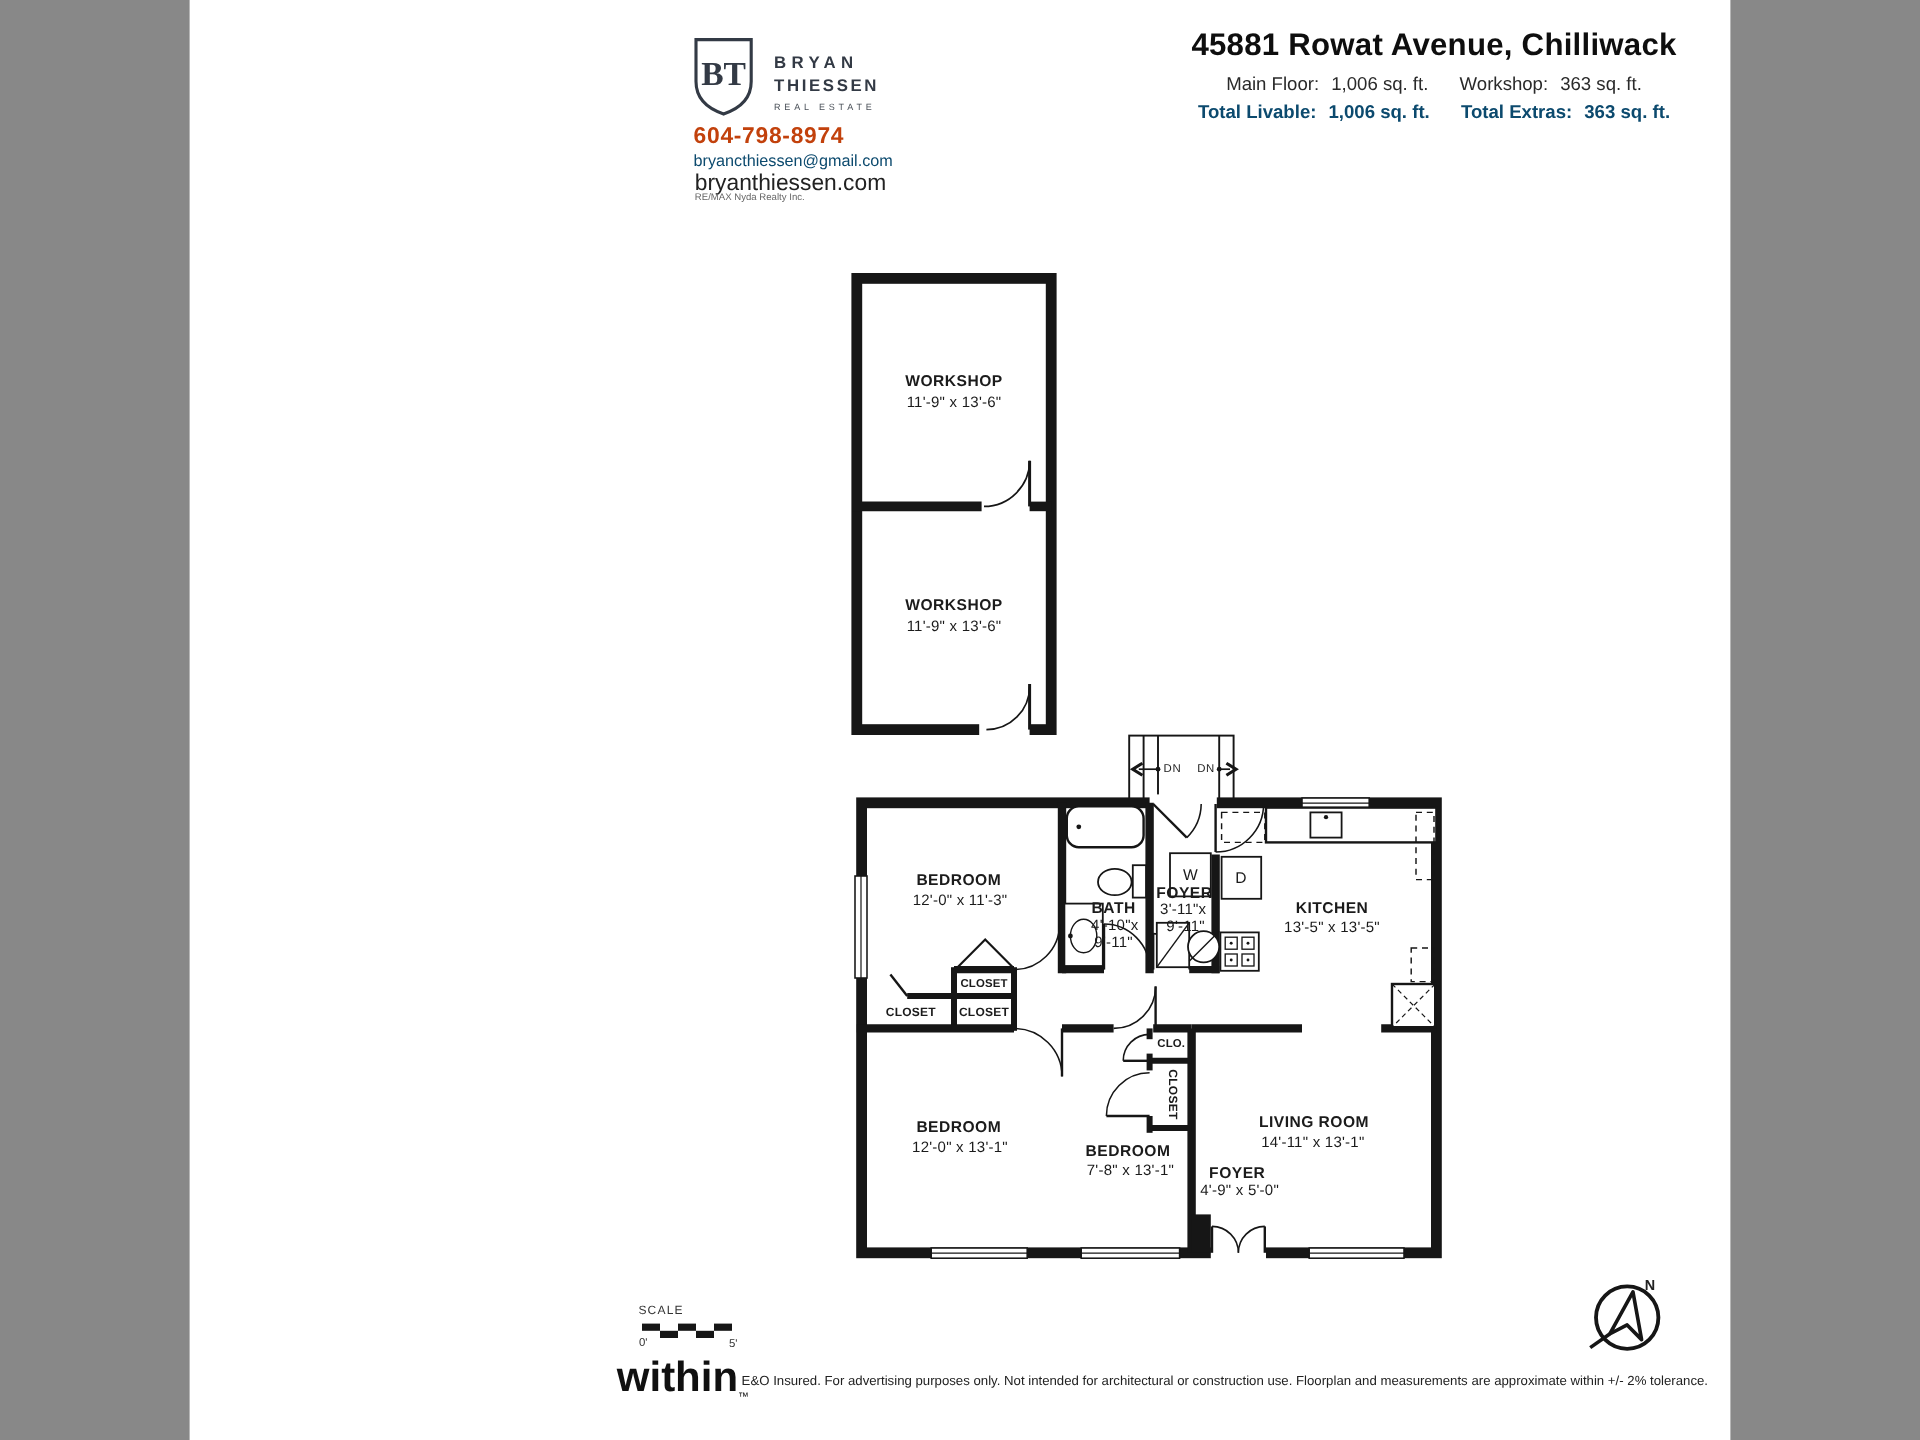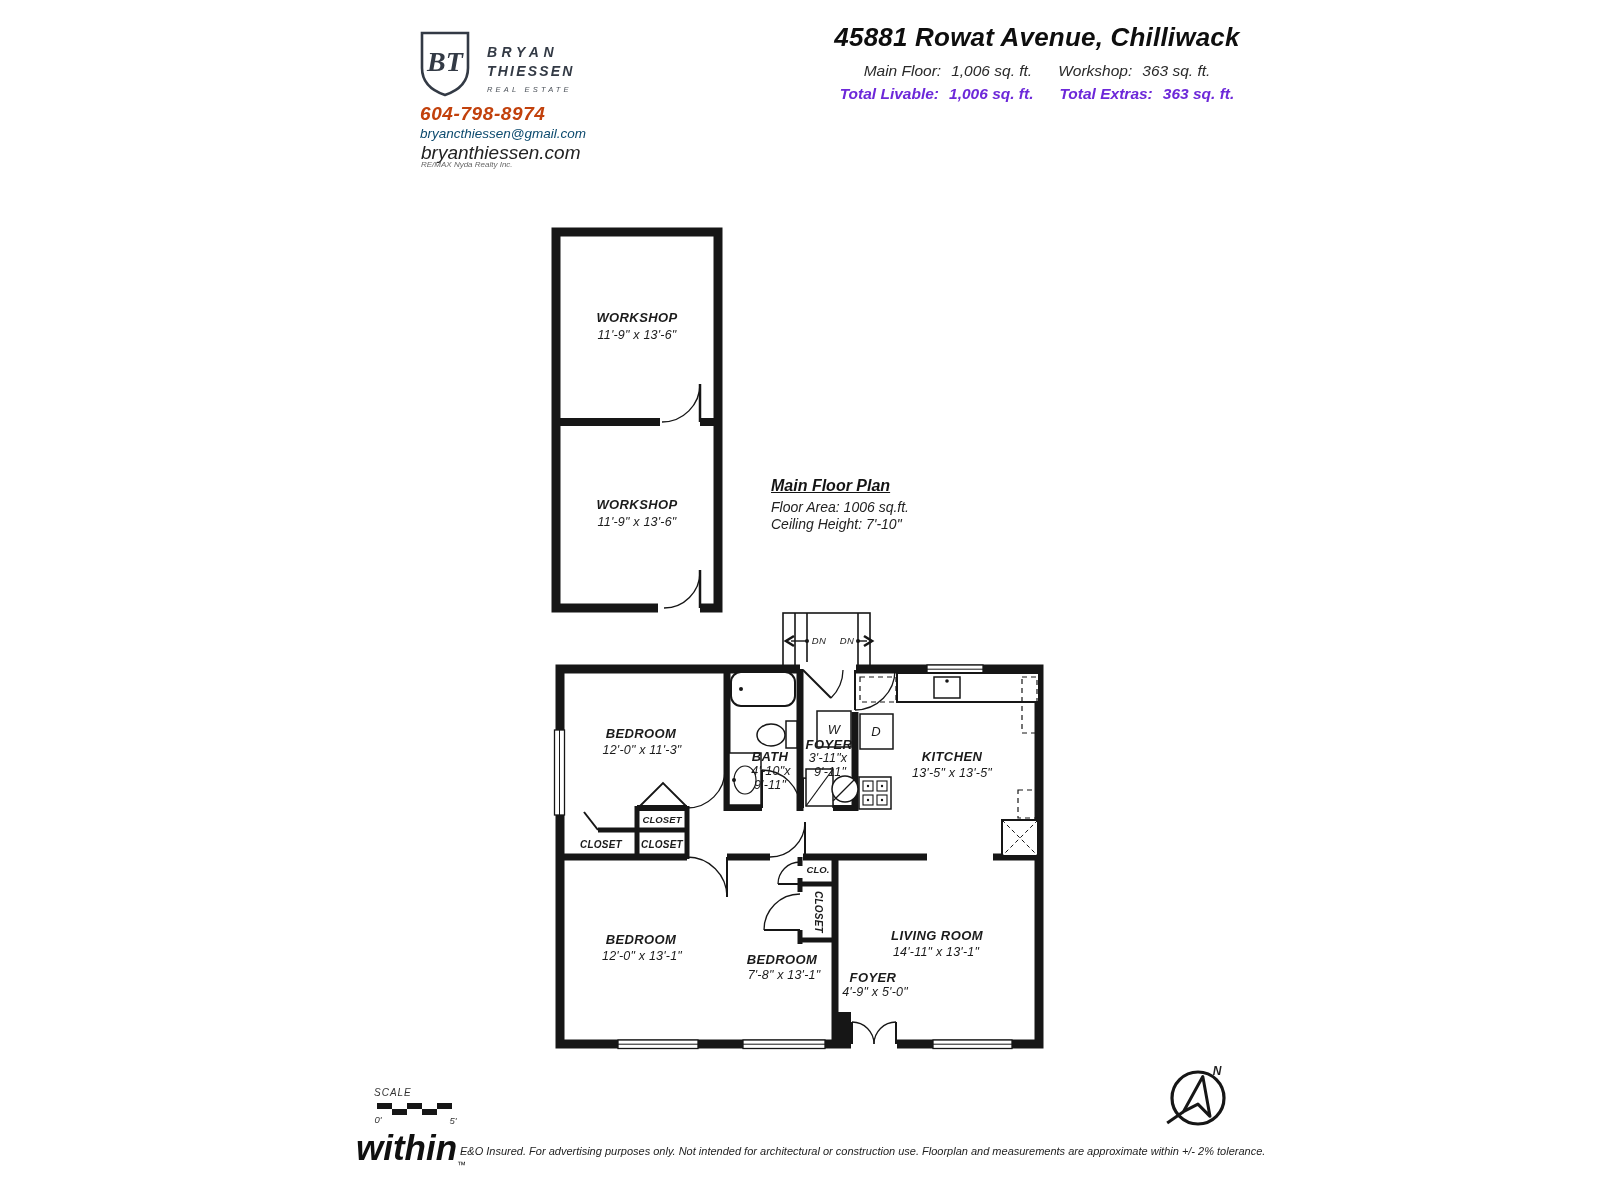--- a/index.html
+++ b/index.html
@@ -1,17 +1,17 @@
 <!DOCTYPE html>
 <html><head>
 <meta charset="utf-8">
 <style>
   html,body{margin:0;padding:0;background:#888;}
-  .page{position:relative;width:1600px;height:1200px;background:#ffffff;margin:0 auto;
-        font-family:"Liberation Sans",sans-serif;color:#1b1b1b;overflow:hidden;font-style:italic;}
+  .page{position:relative;width:1284px;height:1200px;background:#ffffff;margin:0 auto;
+        font-family:"Liberation Sans",sans-serif;color:#1b1b1b;overflow:hidden;}
   svg.linework{position:absolute;left:0;top:0;}
   .lbl{position:absolute;transform:translate(-50%,-50%);white-space:nowrap;line-height:1;text-align:center;color:#1b1b1b;}
   .rn{font-weight:700;font-size:13px;letter-spacing:.4px;}
   .rd{font-size:12.5px;letter-spacing:.2px;}
   .cl{font-weight:700;font-size:10px;letter-spacing:.2px;}
   .cl-sm{font-weight:700;font-size:9.5px;letter-spacing:.1px;}
   .vert{transform:translate(-50%,-50%) rotate(90deg);}
   .appl{font-size:13px;}
   .dn{font-size:9.5px;letter-spacing:.5px;}
   
@@ -21,21 +21,21 @@
   .brand-l2{font-weight:700;font-size:14px;letter-spacing:2.2px;margin-top:3px;}
   .brand-l3{font-size:7.5px;letter-spacing:3.2px;color:#4a5058;margin-top:6px;}
   .phone{position:absolute;left:420px;top:103px;font-weight:700;font-size:19px;letter-spacing:.6px;color:#c2410c;}
   .email{position:absolute;left:420px;top:126px;font-size:13.5px;color:#0c4a6e;}
   .website{position:absolute;left:421px;top:142px;font-size:19px;color:#222;}
   .brokerage{position:absolute;left:421px;top:160px;font-size:8px;color:#666;}
   
   .hdr-right{position:absolute;left:817px;top:22px;width:440px;text-align:center;}
   .title{font-weight:700;font-size:26px;color:#0e0e0e;letter-spacing:.2px;}
   .stats-row{margin-top:9px;font-size:15.5px;color:#2a2a2a;}
-  .stats-row.bold{font-weight:700;color:#6d28d9;margin-top:5px;}
+  .stats-row.bold{font-weight:700;color:#0c4a6e;margin-top:5px;}
   .stats-row .gap{display:inline-block;width:26px;}
   .stats-row .sgap{display:inline-block;width:10px;}
   
   .note{position:absolute;left:771px;top:477px;}
   .note-title{font-size:16px;font-weight:700;text-decoration:underline;margin-bottom:4px;color:#141414;}
   .note-line{font-size:14px;line-height:17px;color:#222;}
   
   .scale-label{position:absolute;left:374px;top:1087px;font-size:10px;letter-spacing:1px;color:#333;}
   .scale-num{position:absolute;transform:translate(-50%,-50%);font-size:9.5px;color:#333;}
   .cotala{position:absolute;left:356px;top:1128px;font-size:35px;font-weight:700;letter-spacing:0;color:#101010;}
@@ -220,25 +220,20 @@
   <div class="hdr-right">
     <div class="title">45881 Rowat Avenue, Chilliwack</div>
     <div class="stats-row">
       <span>Main Floor:</span><span class="sgap"></span><span>1,006 sq. ft.</span><span class="gap"></span><span>Workshop:</span><span class="sgap"></span><span>363 sq. ft.</span>
     </div>
     <div class="stats-row bold">
       <span>Total Livable:</span><span class="sgap"></span><span>1,006 sq. ft.</span><span class="gap"></span><span>Total Extras:</span><span class="sgap"></span><span>363 sq. ft.</span>
     </div>
   </div>
 
-  <div class="note">
-    <div class="note-title">Main Floor Plan</div>
-    <div class="note-line">Floor Area: 1006 sq.ft.</div>
-    <div class="note-line">Ceiling Height: 7'-10"</div>
-  </div>
 
   <div class="lbl rn" style="left:637px;top:317px">WORKSHOP</div>
   <div class="lbl rd" style="left:637px;top:335px">11'-9" x 13'-6"</div>
   <div class="lbl rn" style="left:637px;top:504px">WORKSHOP</div>
   <div class="lbl rd" style="left:637px;top:522px">11'-9" x 13'-6"</div>
 
   <div class="lbl rn" style="left:641px;top:733px">BEDROOM</div>
   <div class="lbl rd" style="left:642px;top:750px">12'-0" x 11'-3"</div>
 
   <div class="lbl rn" style="left:770px;top:756px">BATH</div>

